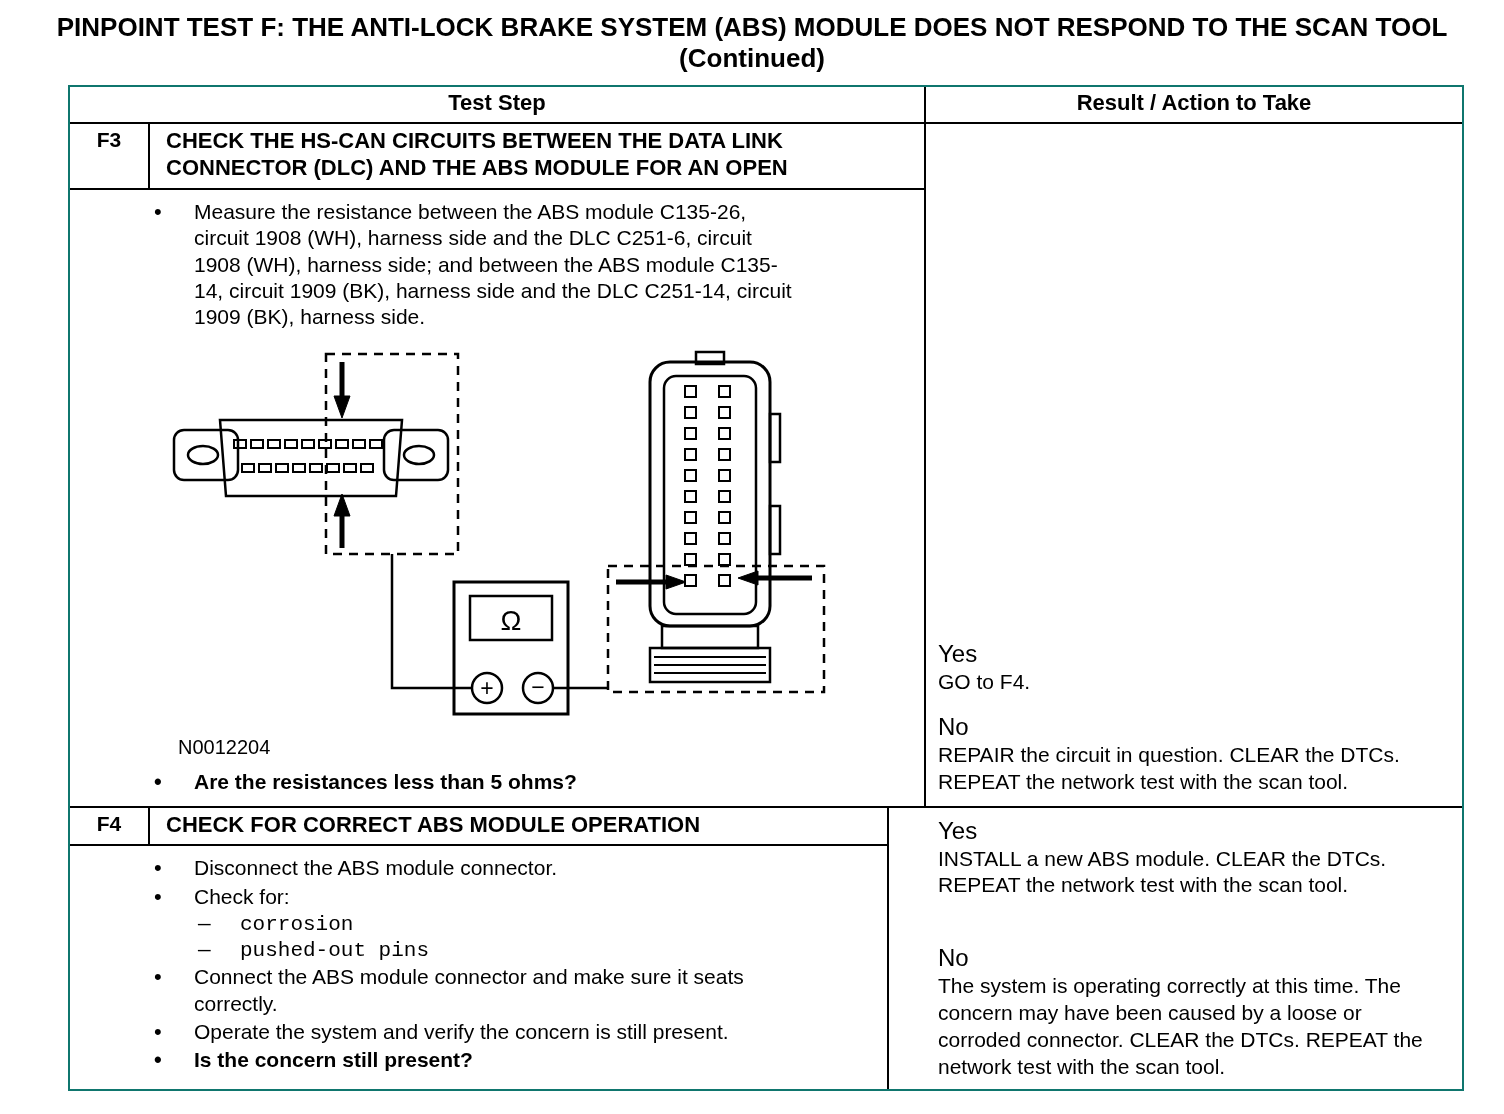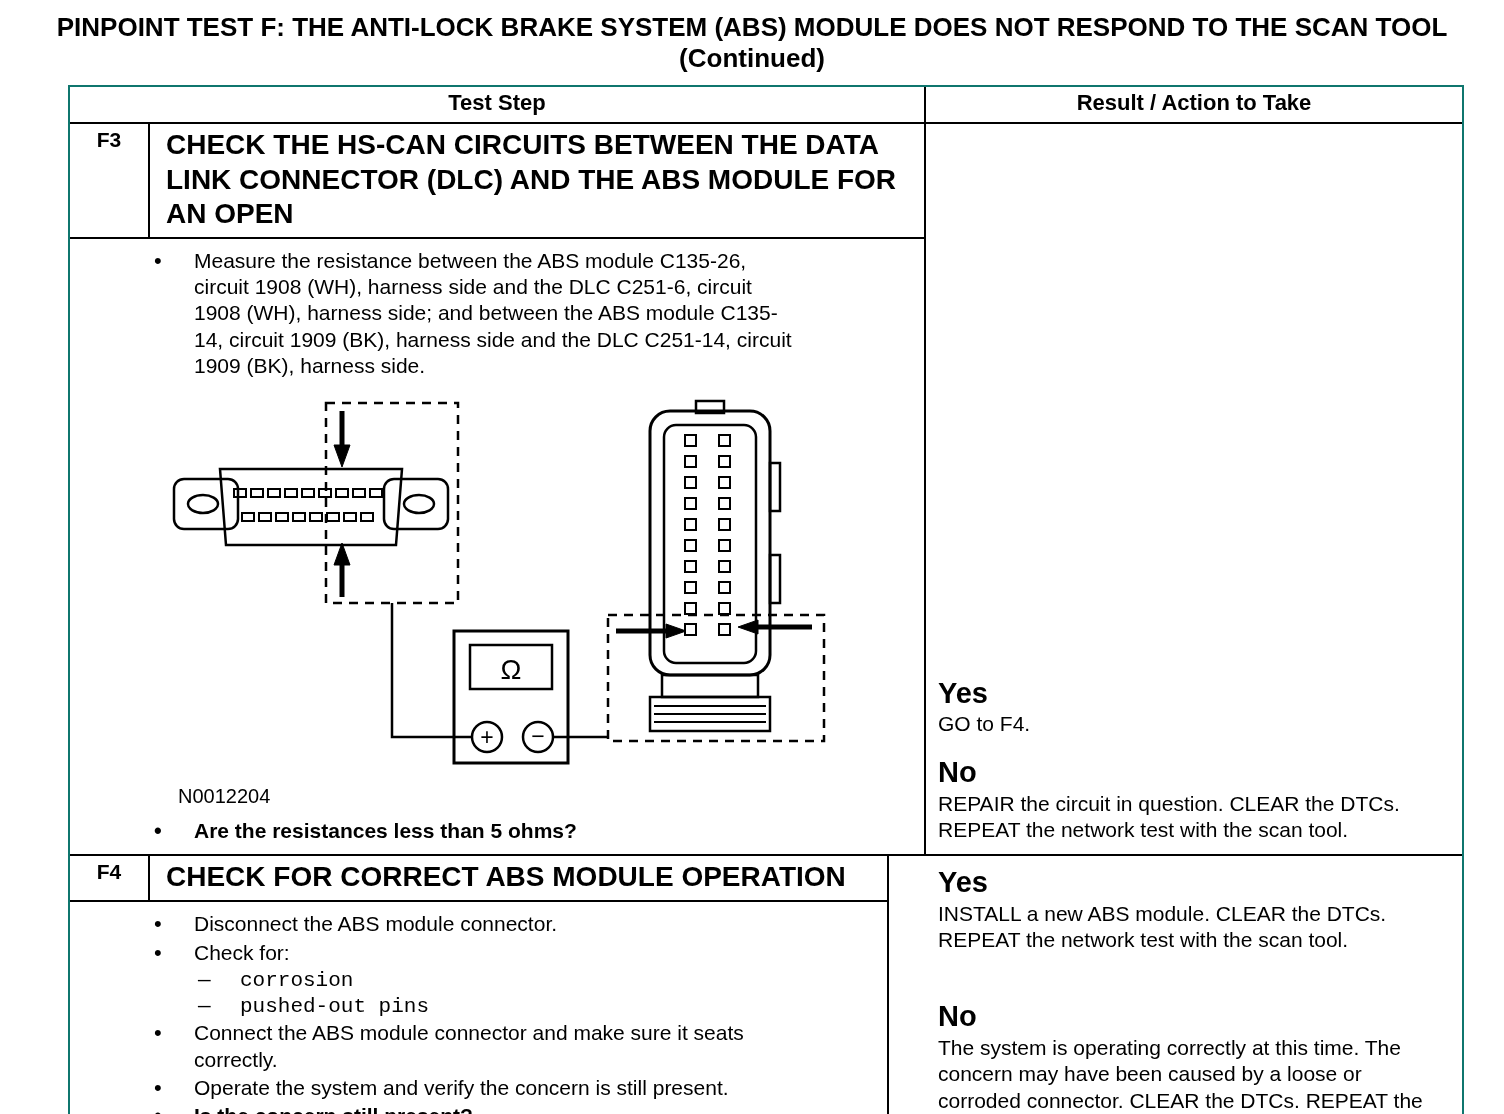--- a/index.html
+++ b/index.html
@@ -27,41 +27,41 @@
   .trow { border-bottom:2px solid #000; }
   .trow:last-child { border-bottom:none;gap:37px; }
 
   .tleft { border-right:2px solid #000; display:flex; flex-direction:column; }
 
   .step-head { display:grid; grid-template-columns:80px 1fr; border-bottom:2px solid #000; }
   .step-id {
     border-right:2px solid #000; font-weight:bold; font-size:21px;
     text-align:center; padding-top:4px;
   }
-  .step-title { font-weight:bold; font-size:28px; line-height:1.22; padding:4px 16px 6px 16px; }
+  .step-title { font-weight:bold; font-size:22px; line-height:1.22; padding:4px 16px 6px 16px; }
 
   .step-body { padding:9px 16px 8px 82px; flex:1; }
 
   ul.blist { list-style:none; }
   .bullet { position:relative; padding-left:42px; font-size:21px; line-height:1.25; margin-bottom:2px; }
   .bullet::before { content:"\2022"; position:absolute; left:2px; top:-1px; font-size:22px; }
   .bullet.bold { font-weight:bold; }
   .instruction { max-width:650px; }
   .f4b { max-width:665px; }
 
   ul.subs { list-style:none; margin-left:42px; }
   .sub { position:relative; padding-left:46px; font-size:21px; line-height:1.25;font-family:Liberation Mono, monospace; }
   .sub::before { content:"\2014"; position:absolute; left:4px; top:0; }
 
   .figure { margin:16px 0 0 4px; }
   .figure-label { font-size:20px; margin:2px 0 10px 26px; }
 
   .tright { padding:5px 14px 8px 12px; }
   .tright-f3 { display:flex; flex-direction:column; justify-content:flex-end; padding-bottom:10px; }
-  .result-label { font-weight:bold; font-size:29px; line-height:1.25; }
+  .result-label { font-weight:normal; font-size:24px; line-height:1.25; }
   .result-action { font-size:21px; line-height:1.28; }
   .result-block + .result-block { margin-top:16px; }
   .tright-f4 .result-block + .result-block { margin-top:44px; }
   .tright-f4 { padding-top:8px; }
 
   svg text { font-family:"Liberation Sans", sans-serif; }
 </style>
 </head>
 <body>
 

